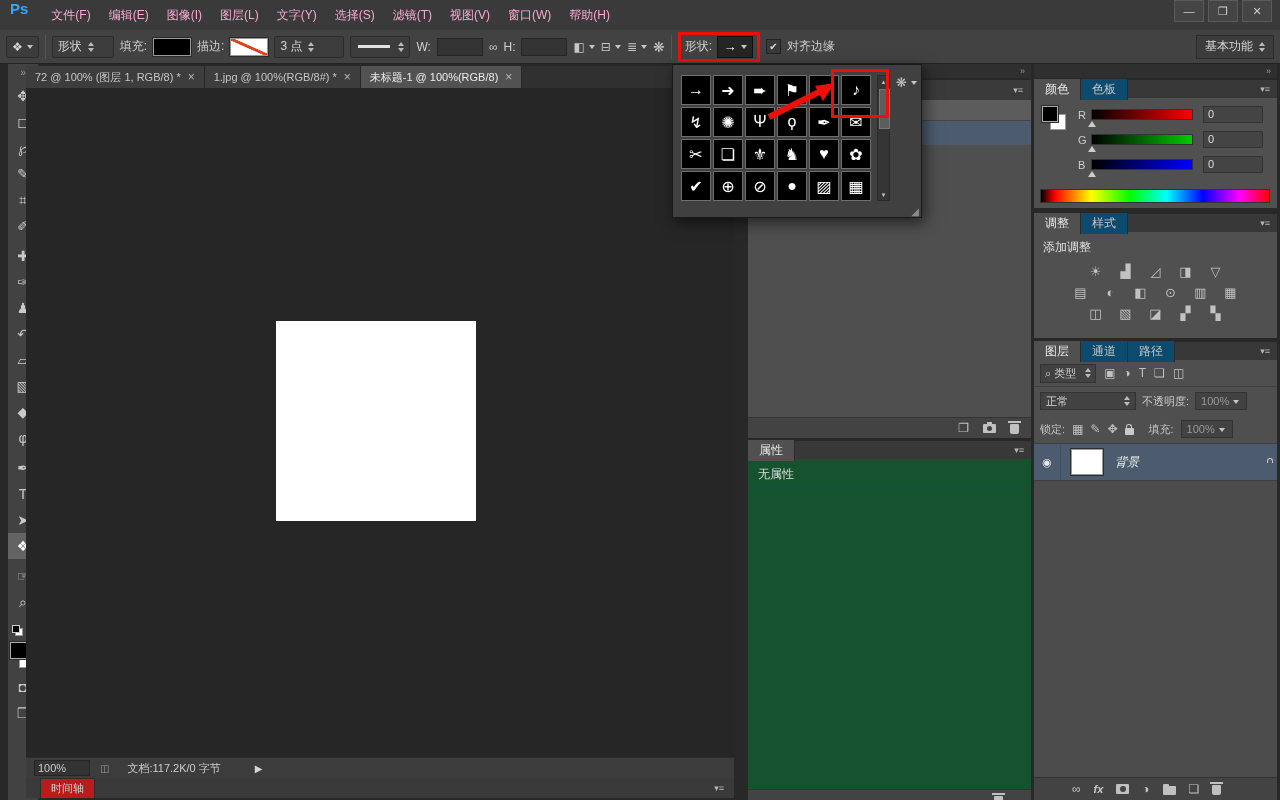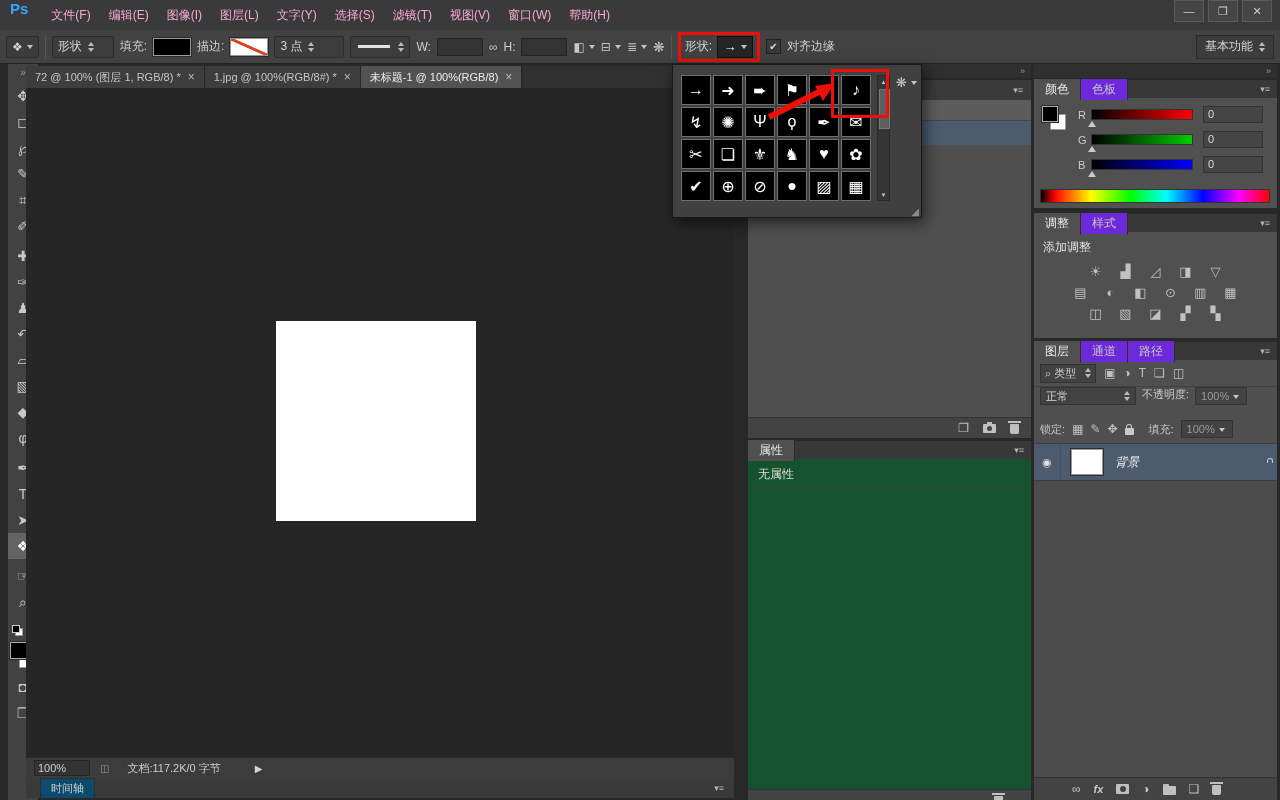--- a/index.html
+++ b/index.html
@@ -67,30 +67,30 @@
   .doc-canvas{position:absolute;left:250px;top:233px;width:200px;height:200px;background:#fff}
   .statusbar{position:absolute;top:693px;left:0;width:708px;height:20px;background:#3c3c3c;
              border-top:1px solid #2b2b2b;display:flex;align-items:center;font-size:11px;color:#ccc}
   .zoom-box{width:48px;height:14px;background:#333;border:1px solid #252525;margin-left:8px;
             padding:0 3px;line-height:14px}
   .status-ic{margin-left:10px;color:#9a9a9a;font-size:10px}
   .doc-info{margin-left:18px}
   .flyout{margin-left:34px;color:#d5d5d5;font-size:10px}
   .timelinebar{position:absolute;top:714px;left:0;width:708px;height:20px;background:#3a3a3a;
                display:flex;align-items:center}
-  .tl-tab{background:#0c4a6e;color:#cfcfcf;font-size:11px;padding:2px 10px;margin-left:14px;
+  .tl-tab{background:#b91c1c;color:#cfcfcf;font-size:11px;padding:2px 10px;margin-left:14px;
           border:1px solid #2e2e2e;border-bottom:none}
   .tl-menu{margin-left:auto;margin-right:10px;color:#b5b5b5;font-size:9px}
   
   .midcol{position:absolute;left:748px;top:64px;width:283px;height:736px}
   .rightcol{position:absolute;left:1034px;top:64px;width:243px;height:736px}
   .well{height:14px;background:#2f2f2f;display:flex;justify-content:flex-end;align-items:center;
         padding:0 6px;color:#9a9a9a;font-size:9px}
   .ph{height:18px;background:#383838;display:flex;align-items:center}
-  .panel-tab{padding:2px 11px;font-size:12px;color:#c5c5c5;background:#6d28d9;border-right:1px solid #2c2c2c;white-space:nowrap}
+  .panel-tab{padding:2px 11px;font-size:12px;color:#c5c5c5;background:#0c4a6e;border-right:1px solid #2c2c2c;white-space:nowrap}
   .panel-tab.active{background:#505050;color:#e8e8e8}
   .panel-menu{margin-left:auto;padding-right:7px;color:#b5b5b5;font-size:9px}
   
   .history{position:absolute;top:16px;left:0;width:283px;height:358px;background:#4f4f4f;
            display:flex;flex-direction:column}
   .hist-header{height:20px;background:#3a3a3a;display:flex;align-items:center;justify-content:flex-end;
                padding:0 8px;color:#b5b5b5;font-size:9px}
   .hist-snap{height:20px;background:#5c5c5c;border-bottom:1px solid #454545}
   .hist-state{height:24px;background:#4c5b6e}
   .hist-body{flex:1}
@@ -127,21 +127,21 @@
   .adj-icon{width:20px;height:16px;display:flex;align-items:center;justify-content:center;
             color:#c2c2c2;font-size:13px}
   
   .layers-panel{position:absolute;top:278px;width:243px;height:458px;background:#4f4f4f;
                 display:flex;flex-direction:column}
   .lfilter{height:26px;display:flex;align-items:center;padding:0 6px;gap:8px;
            border-bottom:1px solid #404040;flex:0 0 auto}
   .lfilter-box{display:flex;align-items:center;gap:3px;background:#424242;border:1px solid #333;
                height:17px;padding:0 4px;color:#ccc;font-size:11px}
   .lf-icon{color:#c0c0c0;font-size:12px}
-  .lblend{height:28px;display:flex;align-items:flex-start;padding:0 6px;gap:6px;flex:0 0 auto}
+  .lblend{height:28px;display:flex;align-items:center;padding:0 6px;gap:6px;flex:0 0 auto}
   .sel-box{display:flex;align-items:center;background:#424242;border:1px solid #333;height:18px;
            padding:0 5px;color:#d5d5d5;font-size:11px;box-sizing:border-box}
   .dim{color:#9a9a9a}
   .llock{height:28px;display:flex;align-items:center;padding:0 6px;gap:7px;
          border-bottom:1px solid #404040;flex:0 0 auto}
   .llabel{color:#c8c8c8;font-size:11px;white-space:nowrap}
   .layer-row{height:36px;background:#4c5b6e;display:flex;align-items:center;
              border-bottom:1px solid #3e3e3e;flex:0 0 auto}
   .eye-col{width:26px;height:36px;border-right:1px solid #415062;display:flex;align-items:center;
            justify-content:center;color:#e6e6e6;font-size:11px}

